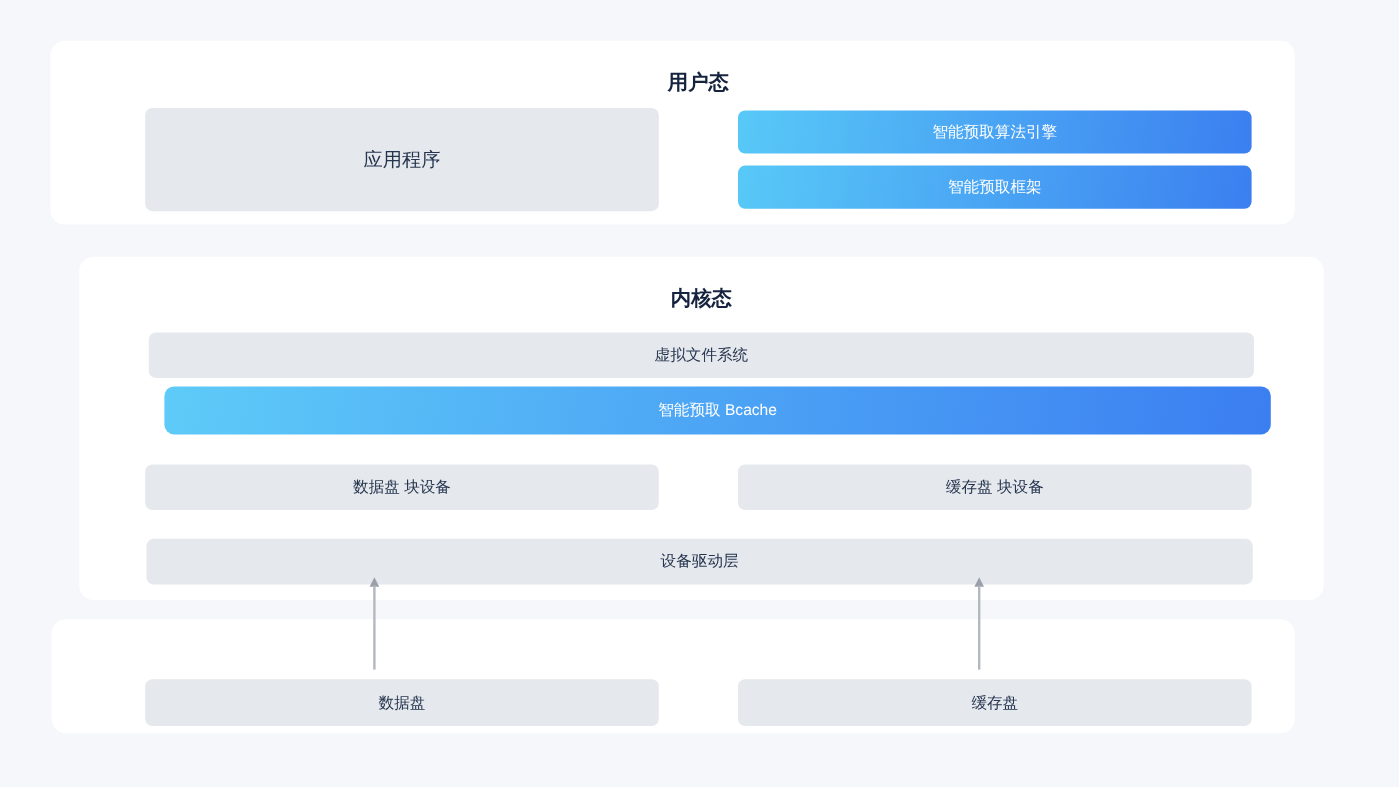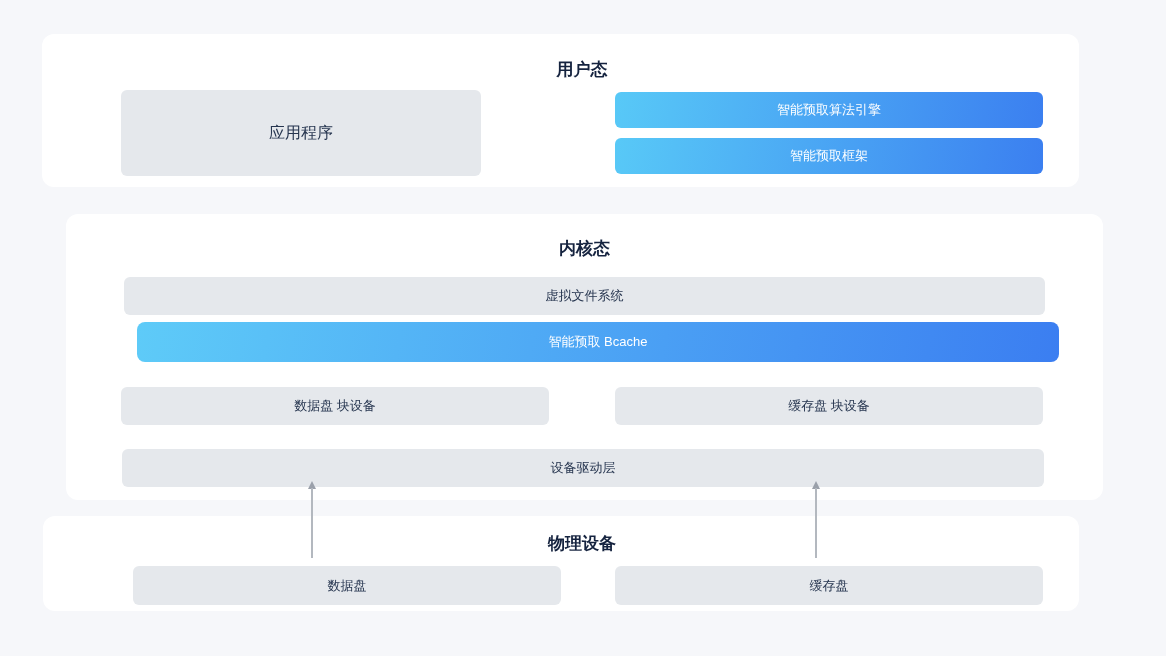--- a/index.html
+++ b/index.html
@@ -48,34 +48,34 @@
     background: #e5e8ec;
     white-space: nowrap;
   }
   .box-blue {
     background: linear-gradient(100deg, #58c9f7 0%, #3b7ff0 100%);
     color: #ffffff;
     font-weight: 400;
   }
 
   
-  .app-box       { left: 79px;  top: 56px;  width: 360px; height: 86px; font-size: 16px; }
+  .app-box       { left: 79px;  top: 56px;  width: 428px; height: 86px; font-size: 16px; }
   .engine-box    { left: 573px; top: 58px;  width: 428px; height: 36px; }
   .framework-box { left: 573px; top: 104px; width: 428px; height: 36px; }
 
   
   .vfs-bar    { left: 58px;  top: 63px;  width: 921px; height: 38px; }
   .bcache-bar { left: 31px;  top: 108px; width: 922px; height: 40px; border-radius: 8px;
                 background: linear-gradient(100deg, #5ecbf8 0%, #3b7ef1 100%); margin-left: 40px; }
   .datablk-box  { left: 55px;  top: 173px; width: 428px; height: 38px; }
   .cacheblk-box { left: 549px; top: 173px; width: 428px; height: 38px; }
   .driver-bar   { left: 56px;  top: 235px; width: 922px; height: 38px; }
 
   
-  .datadisk-box  { left: 78px;  top: 50px; width: 428px; height: 39px; margin-left: 12px; }
+  .datadisk-box  { left: 78px;  top: 50px; width: 428px; height: 39px; }
   .cachedisk-box { left: 572px; top: 50px; width: 428px; height: 39px; }
 
   
   .arrow { position: absolute; z-index: 5; }
   .arrow .shaft {
     position: absolute;
     left: 3px; top: 7px;
     width: 1.5px; height: 70px;
     background: #b3b8bf;
   }
@@ -105,21 +105,20 @@
   <section class="panel panel-kernel">
     <h2 class="panel-title title-kernel">内核态</h2>
     <div class="box vfs-bar">虚拟文件系统</div>
     <div class="box box-blue bcache-bar">智能预取 Bcache</div>
     <div class="box datablk-box">数据盘 块设备</div>
     <div class="box cacheblk-box">缓存盘 块设备</div>
     <div class="box driver-bar">设备驱动层</div>
   </section>
 
   <section class="panel panel-phys">
-    <h2 class="panel-title title-phys">物理设备</h2>
     <div class="box datadisk-box">数据盘</div>
     <div class="box cachedisk-box">缓存盘</div>
   </section>
 
   <div class="arrow arrow-1">
     <span class="head"></span>
     <span class="shaft"></span>
   </div>
   <div class="arrow arrow-2">
     <span class="head"></span>

